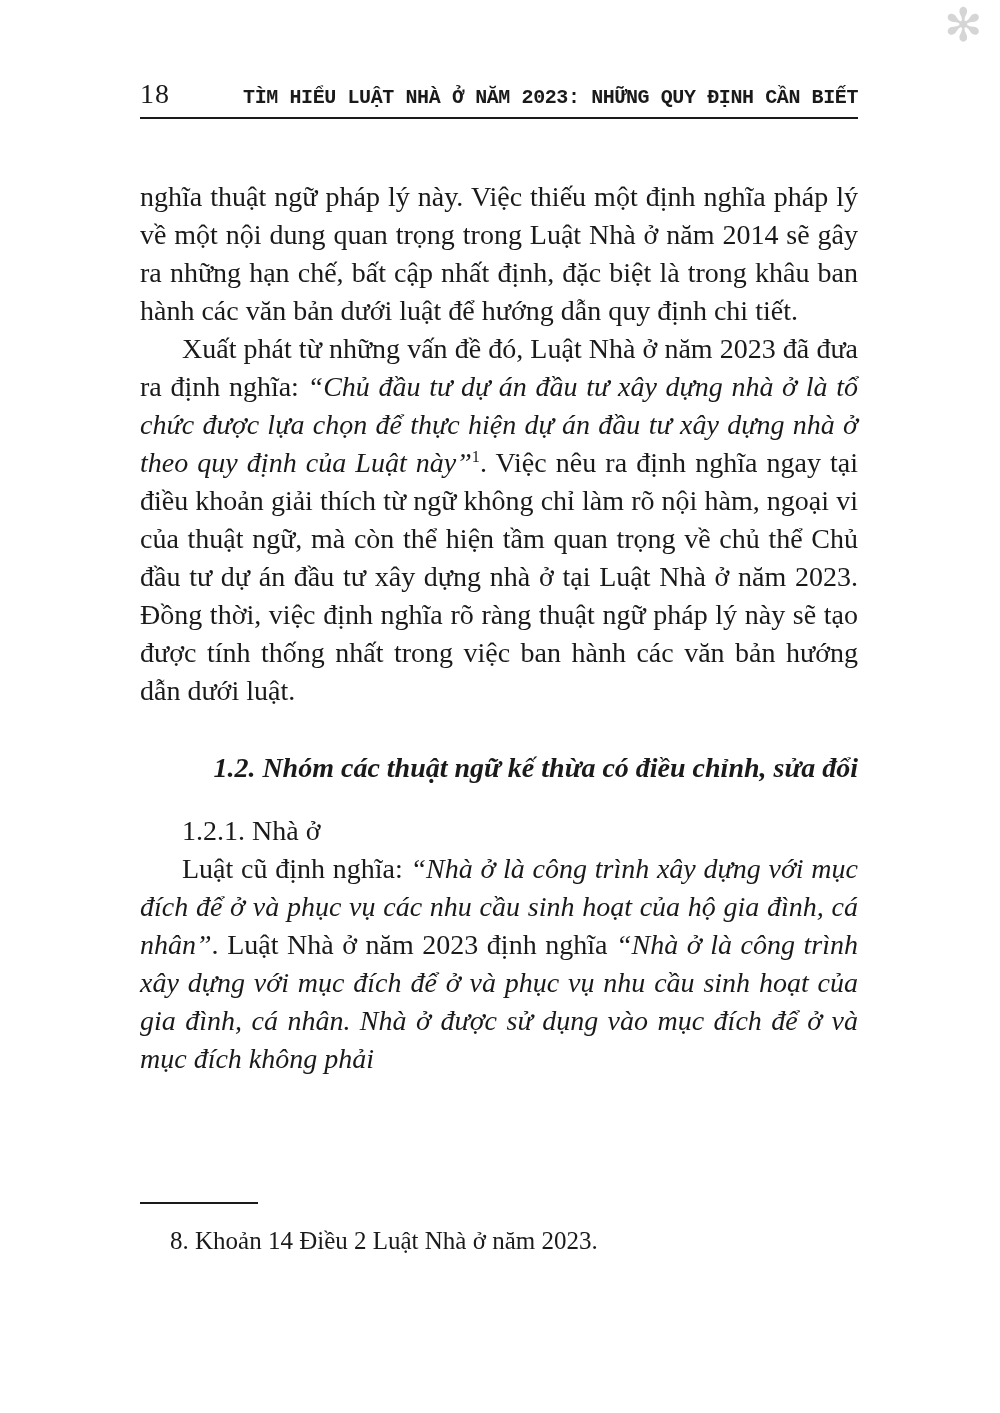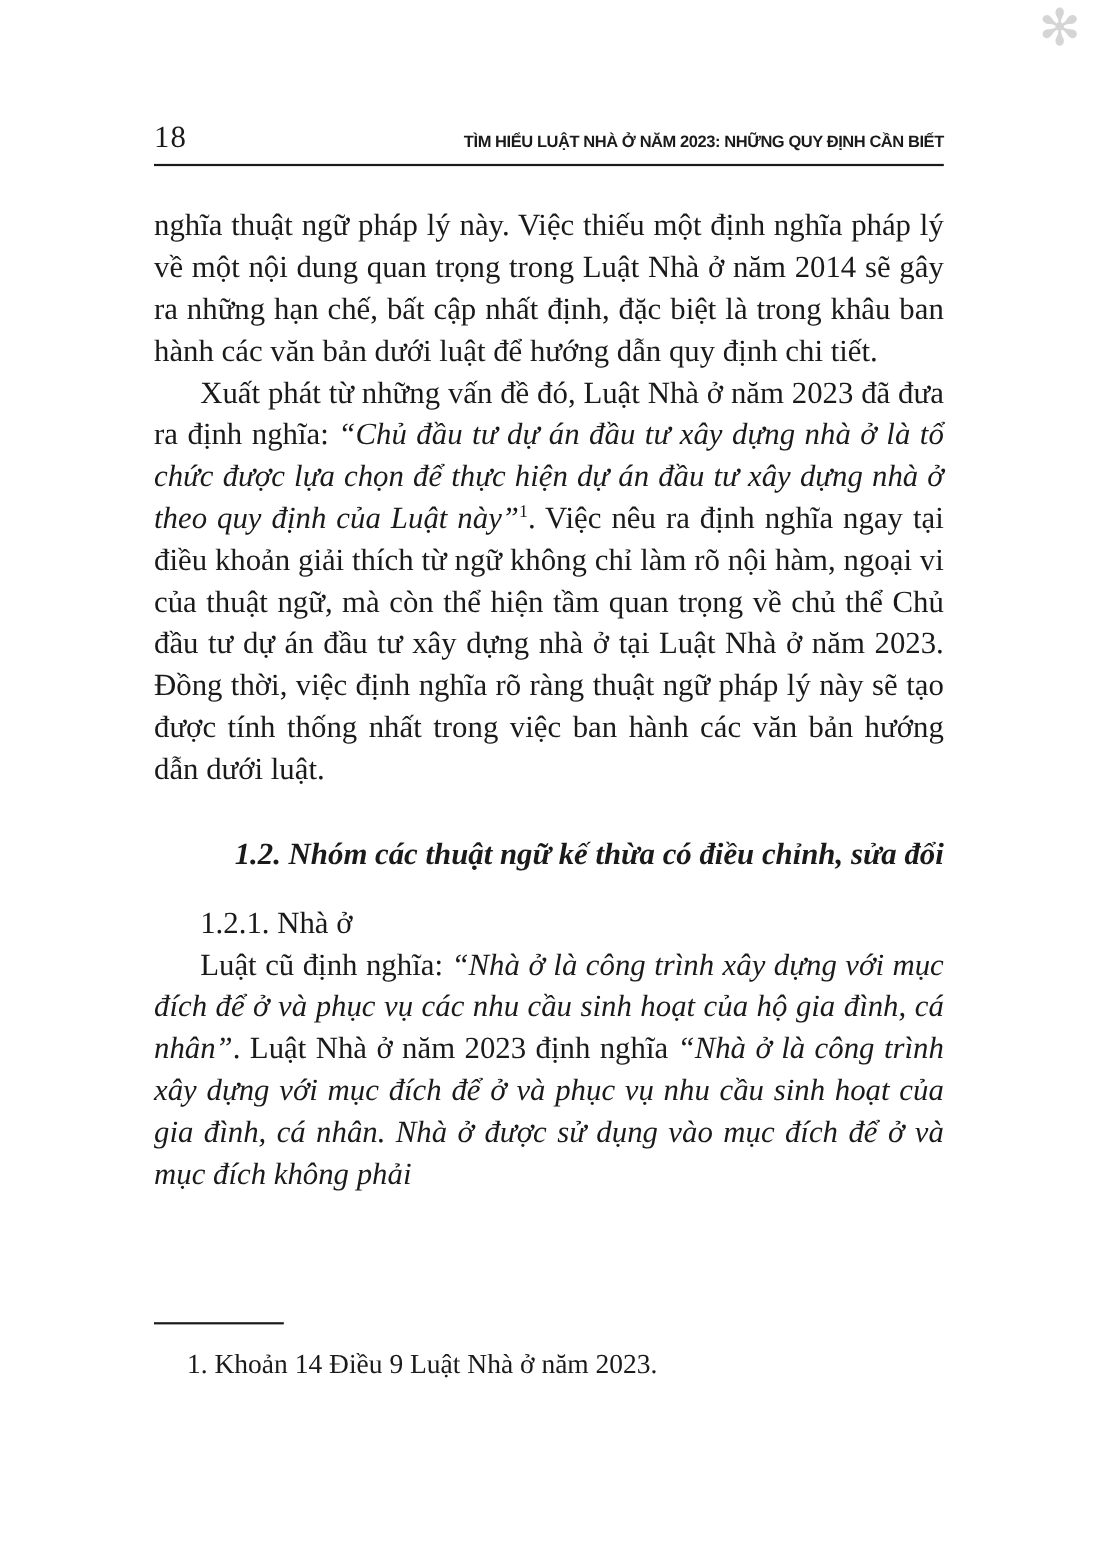--- a/index.html
+++ b/index.html
@@ -30,36 +30,35 @@
   }
   .header {
     display: flex;
     align-items: baseline;
     justify-content: space-between;
     white-space: nowrap;
   }
   .page-num {
     font-size: 28px;
     letter-spacing: 1px;
-    margin-top: 32px;
   }
   .running-title {
-    font-family: Liberation Sans, sans-serif;
+    font-family: Liberation Mono, monospace;
     font-weight: bold;
-    font-size: 15px;
+    font-size: 20px;
     letter-spacing: -0.4px;
     text-align: right;
   }
   .header-rule {
     height: 2px;
     background: #1a1a1a;
     margin-top: 7px;
   }
   .body-text {
-    margin-top: 36px;
+    margin-top: 59px;
     font-size: 28px;
     line-height: 38px;
     text-align: justify;
   }
   .body-text p { margin: 0; text-indent: 42px; }
   .body-text p.no-indent { text-indent: 0; }
   .it { font-style: italic; }
   sup {
     font-size: 0.58em;
     line-height: 0;
@@ -119,16 +118,16 @@
 
       <p class="h121">1.2.1. Nhà ở</p>
 
       <p><span>Luật cũ định nghĩa: </span><span class="it">“Nhà ở là công trình xây dựng với mục đích để ở và phục vụ các nhu cầu sinh hoạt của hộ gia đình, cá nhân”</span><span>. Luật Nhà ở năm 2023 định nghĩa </span><span class="it">“Nhà ở là công trình xây dựng với mục đích để ở và phục vụ nhu cầu sinh hoạt của gia đình, cá nhân. Nhà ở được sử dụng vào mục đích để ở và mục đích không phải</span></p>
 
     </div>
   </div>
 
   <div class="footnote-block">
     <div class="footnote-rule"></div>
-    <p class="footnote-text">1. Khoản 14 Điều 9 Luật Nhà ở năm 2023.</p>
+    <p class="footnote-text">8. Khoản 14 Điều 2 Luật Nhà ở năm 2023.</p>
   </div>
 
 </div>
 
 </body></html>

